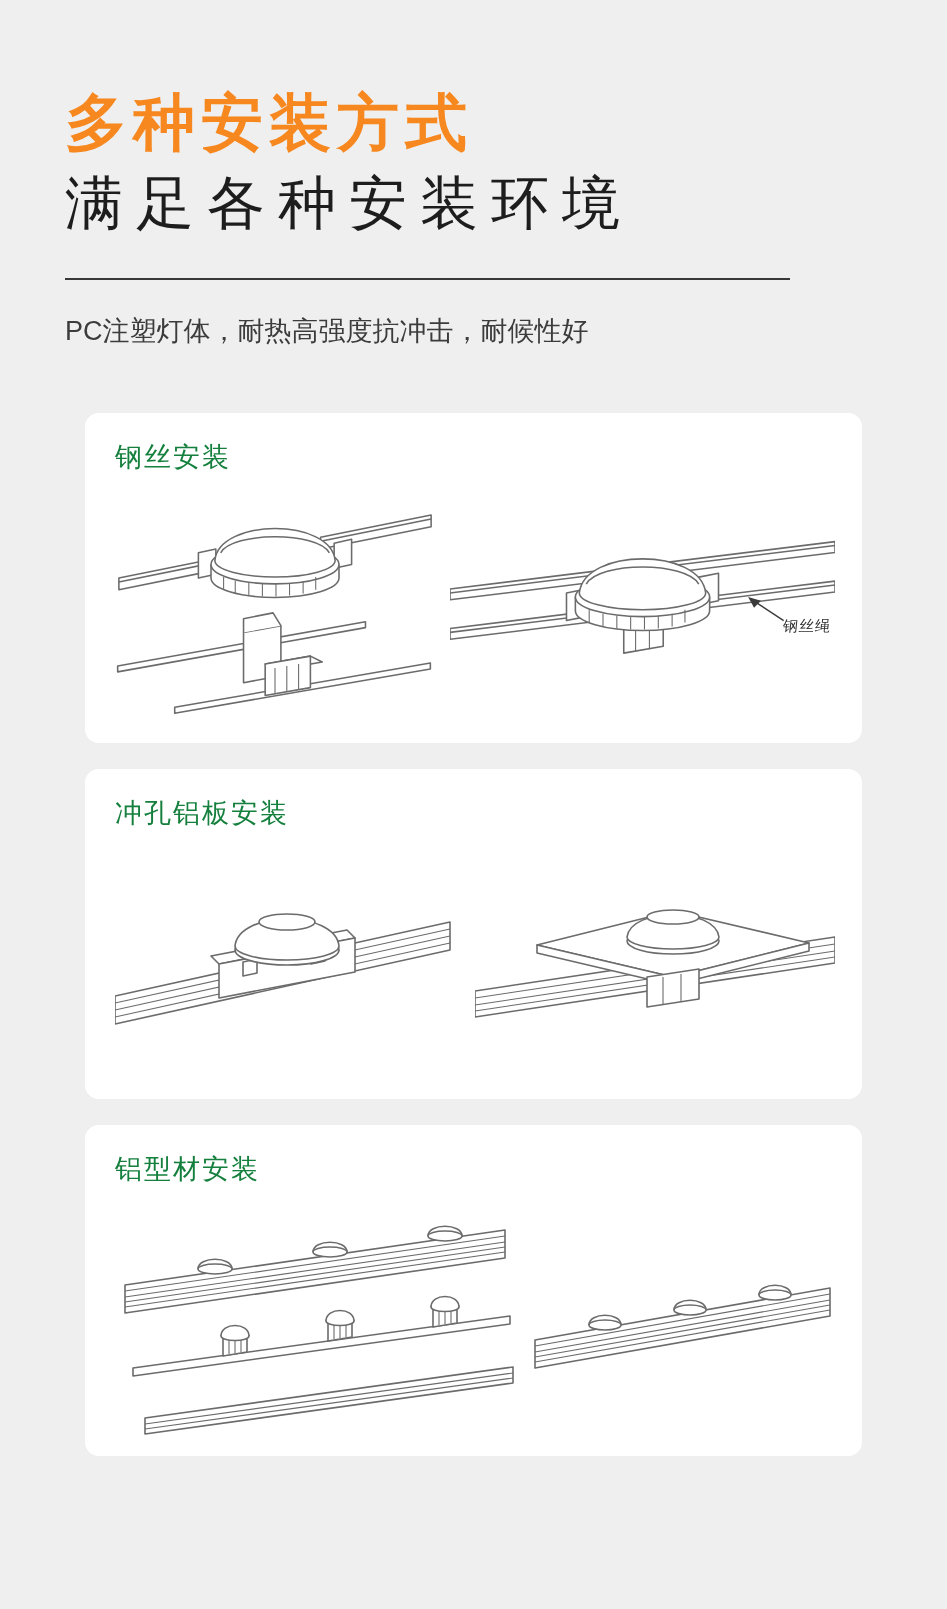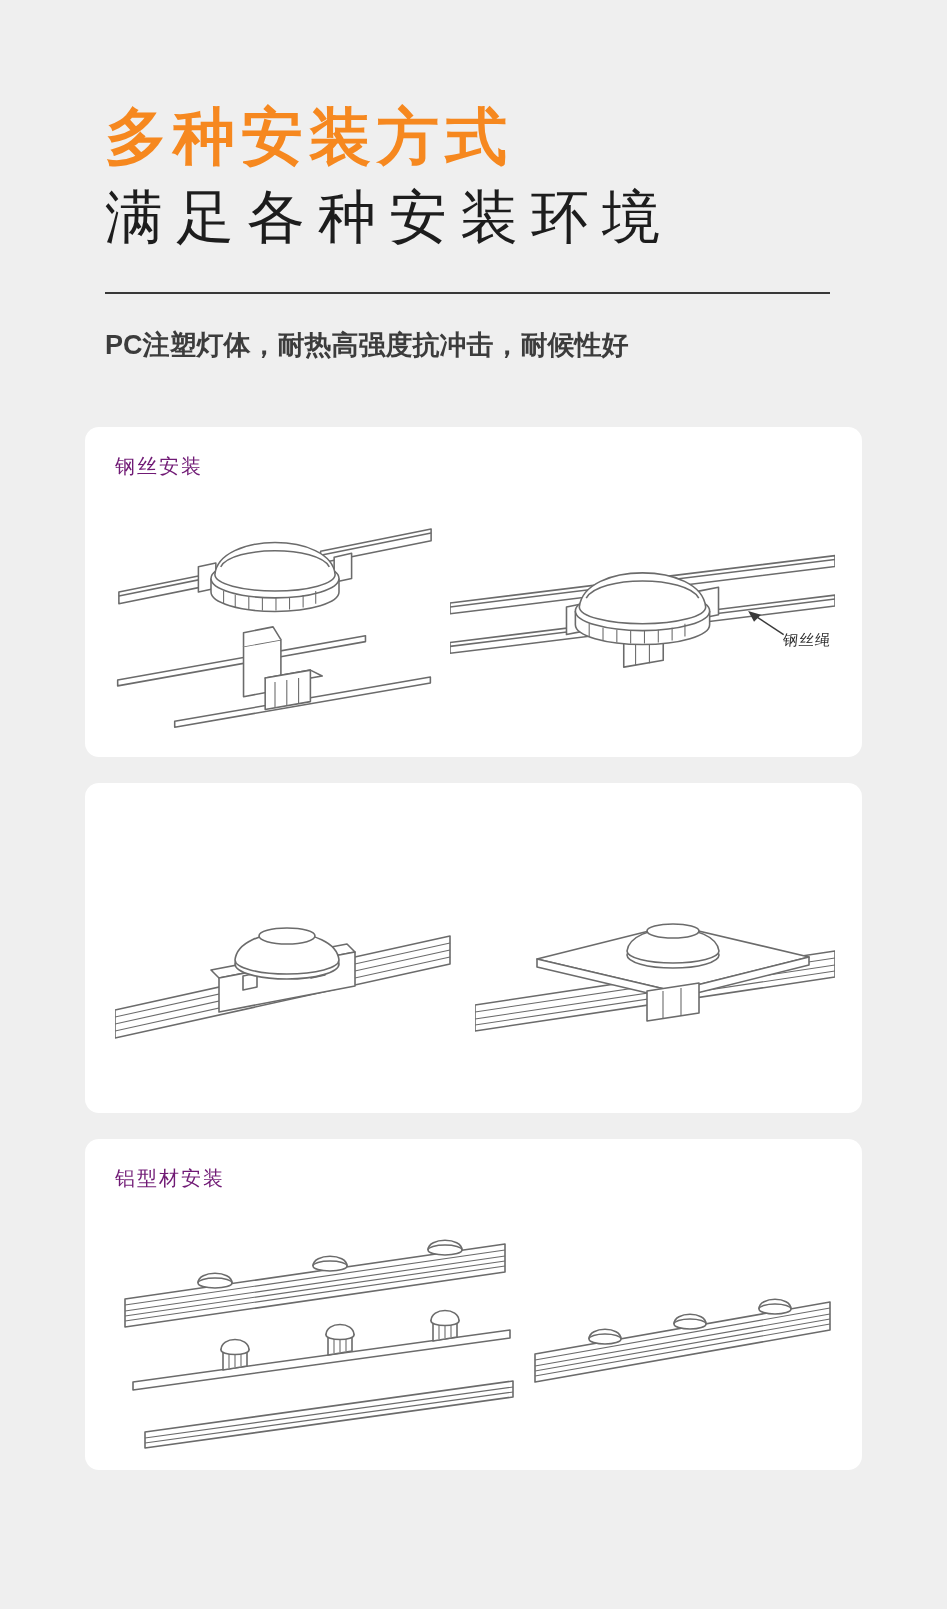--- a/index.html
+++ b/index.html
@@ -2,42 +2,42 @@
 <html><head>
 <meta charset="utf-8">
 <style>
   * { margin:0; padding:0; box-sizing:border-box; }
   html,body { background:#e4e5e5; }
   body { font-family:"Liberation Sans","DejaVu Sans",sans-serif; }
   .page {
     width:947px; height:1609px; margin:0 auto; position:relative;
     background:#efefef; overflow:hidden;
   }
-  .header { padding:90px 0 0 105px;margin-top:14px; }
+  .header { padding:90px 0 0 65px; }
   .title-orange {
     font-size:62px; font-weight:800; letter-spacing:6px;
     color:#f6881f; line-height:1.08;
   }
   .title-black {
     font-size:58px; font-weight:400; letter-spacing:13px;
     color:#1d1d1d; line-height:1.12; margin-top:14px;
   }
   .divider { width:725px; height:2px; background:#383838; margin-top:42px; }
-  .desc { font-size:27px; color:#3c3c3c; line-height:39px;font-weight:bold; }
+  .desc { font-size:27px; color:#3c3c3c; line-height:39px; }
   .desc.first { margin-top:32px; }
   .cards { margin-top:62px; }
   .card {
     width:777px; margin:0 0 26px 85px; background:#ffffff;
     border-radius:14px; position:relative;
   }
   .card.h330 { height:330px; }
   .card.h352 { height:331px; }
   .card-label {
     position:absolute; left:30px; top:26px;
-    font-size:20px; color:#701a75; letter-spacing:2px;
+    font-size:27px; color:#15803d; letter-spacing:2px;
   }
   .drawing { position:absolute; }
   .annotation {
     position:absolute; left:698px; top:204px;
     font-size:15px; color:#2f2f2f; letter-spacing:1px;
     transform:skewX(-6deg);
   }
   svg .ln { fill:#ffffff; stroke:#6b6b6b; stroke-width:1.6; stroke-linejoin:round; }
   svg .thin { fill:none; stroke:#6b6b6b; stroke-width:1.1; }
   svg .arrow { stroke:#3a3a3a; stroke-width:1.4; }
@@ -137,20 +137,21 @@
         <g class="arrow" fill="#3a3a3a">
           <line x1="338" y1="116" x2="306" y2="95"></line>
           <polygon points="302,92 315,96 308,103" stroke="none"></polygon>
         </g>
       </svg>
 
       <div class="annotation">钢丝绳</div>
     </section>
 
     <section class="card h330">
+      <div class="card-label">冲孔铝板安装</div>
 
       <svg class="drawing" style="left:30px;top:85px" width="345" height="195" viewBox="0 0 345 195">
         <g class="ln">
           <polygon points="0,142 335,68 335,96 0,170"></polygon>
         </g>
         <g class="thin">
           <line x1="0" y1="149" x2="335" y2="75"></line>
           <line x1="0" y1="156" x2="335" y2="82"></line>
           <line x1="0" y1="163" x2="335" y2="89"></line>
         </g>

